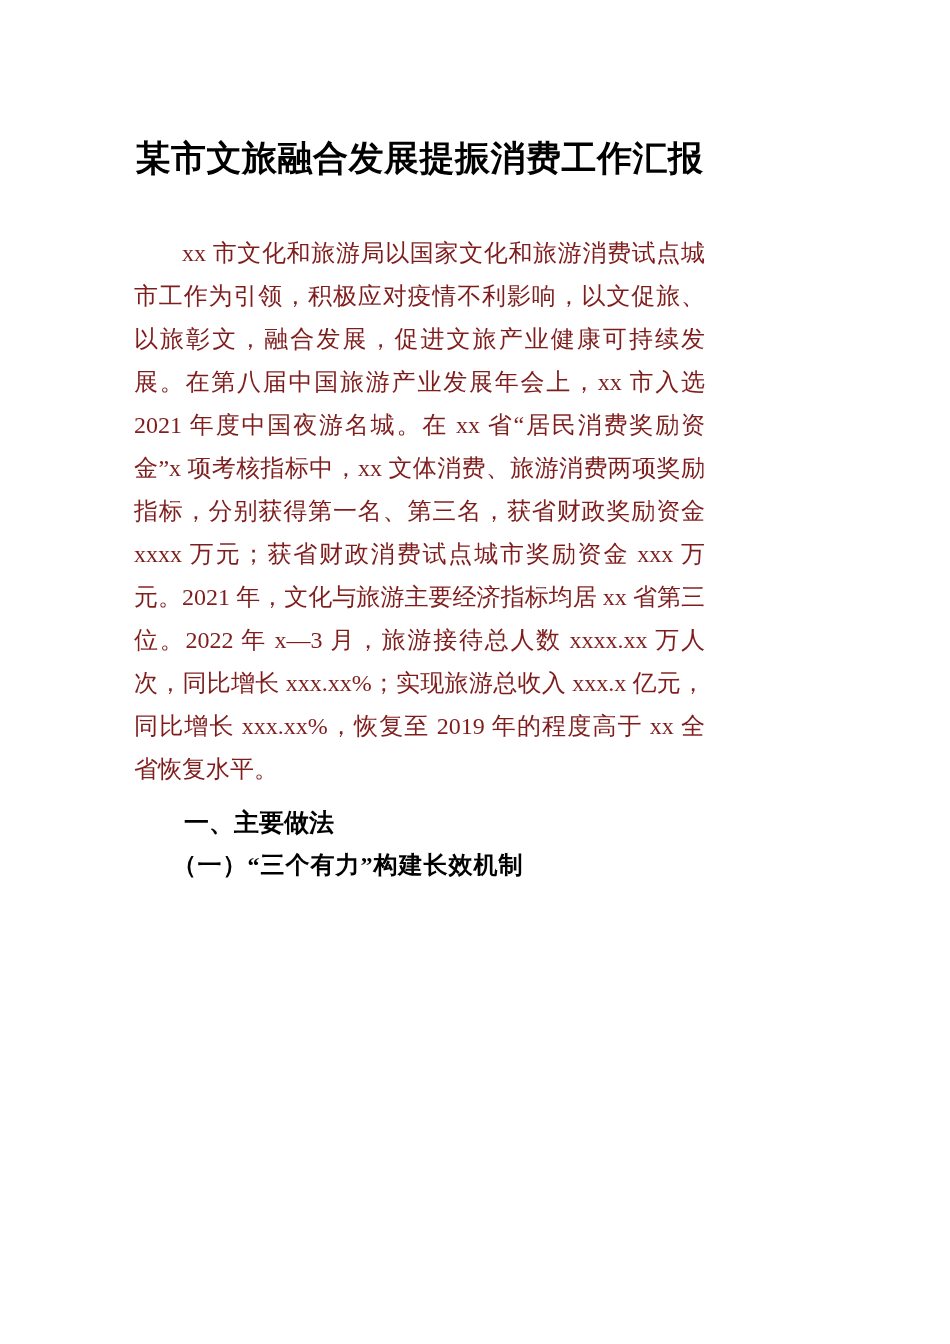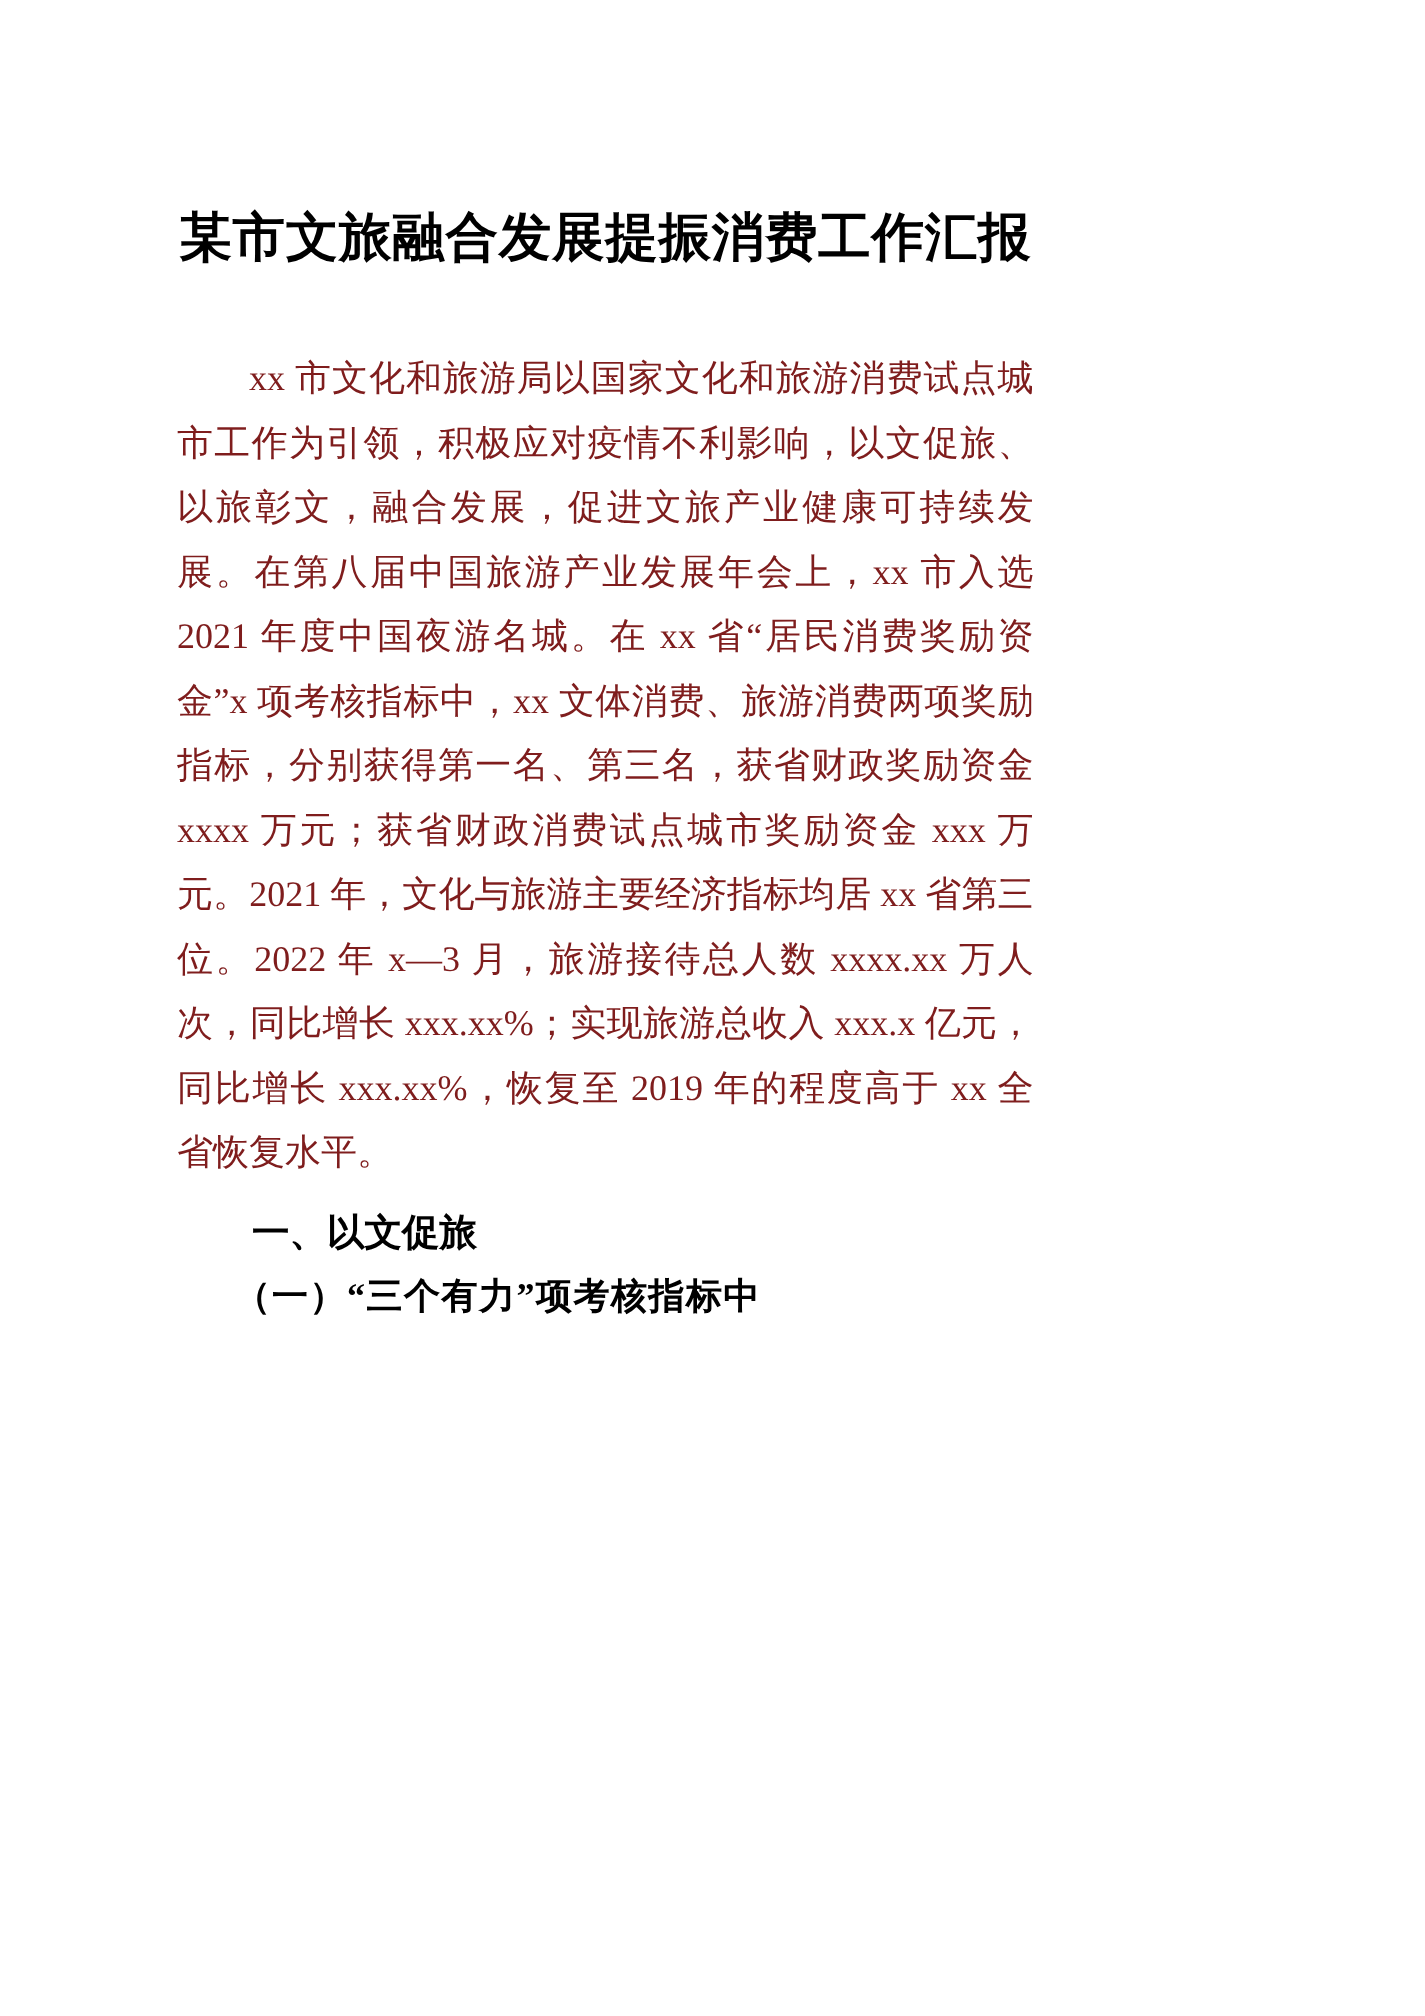--- a/index.html
+++ b/index.html
@@ -9,20 +9,21 @@
   }
   .page {
     position: relative;
     width: 807px;
     height: 1344px;
     background: #ffffff;
     overflow: hidden;
     box-sizing: border-box;
     padding: 118px 118px 0 118px;
     color: #000000;
+    margin-left: 16px;
   }
   .doc-title {
     margin: 18px 0 50px 0;
     font-family: "Liberation Serif", "DejaVu Serif", serif;
     font-size: 35px;
     font-weight: bold;
     line-height: 1.3;
     text-align: center;
     color: #000000;
     letter-spacing: 0.5px;
@@ -63,19 +64,19 @@
 </style>
 </head>
 <body>
 
 <div class="page">
 
   <h1 class="doc-title">某市文旅融合发展提振消费工作汇报</h1>
 
   <p class="body-para">xx 市文化和旅游局以国家文化和旅游消费试点城市工作为引领，积极应对疫情不利影响，以文促旅、以旅彰文，融合发展，促进文旅产业健康可持续发展。在第八届中国旅游产业发展年会上，xx 市入选 2021 年度中国夜游名城。在 xx 省“居民消费奖励资金”x 项考核指标中，xx 文体消费、旅游消费两项奖励指标，分别获得第一名、第三名，获省财政奖励资金 xxxx 万元；获省财政消费试点城市奖励资金 xxx 万元。2021 年，文化与旅游主要经济指标均居 xx 省第三位。2022 年 x—3 月，旅游接待总人数 xxxx.xx 万人次，同比增长 xxx.xx%；实现旅游总收入 xxx.x 亿元，同比增长 xxx.xx%，恢复至 2019 年的程度高于 xx 全省恢复水平。</p>
 
-  <h2 class="heading-1">一、以文促旅</h2>
+  <h2 class="heading-1">一、主要做法</h2>
 
-  <h3 class="heading-2">（一）“三个有力”项考核指标中</h3>
+  <h3 class="heading-2">（一）“三个有力”构建长效机制</h3>
 
 
 
 </div>
 
 </body></html>

